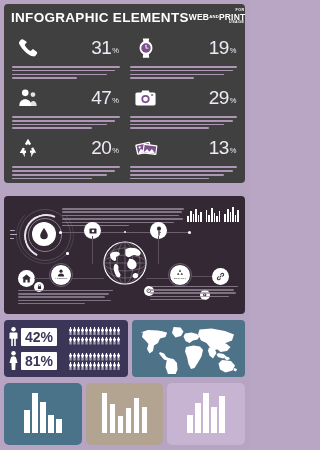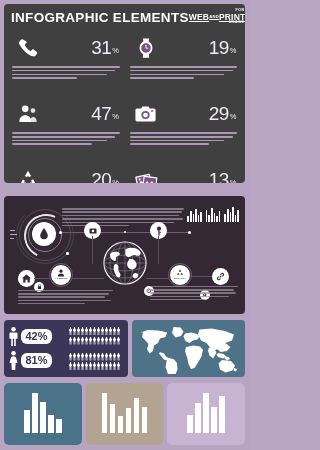--- a/index.html
+++ b/index.html
@@ -61,21 +61,20 @@
     align-self: flex-end;
     margin-right: 1px;
   }
   .header-webprint {
     font-size: 8.5px;
     font-weight: bold;
     letter-spacing: 0.2px;
     display: flex;
     align-items: baseline;
     gap: 0;
-    text-decoration: underline;
   }
   .header-and {
     font-size: 4.2px;
     position: relative;
     top: -1.5px;
   }
   .header-usage {
     font-size: 3.6px;
     font-weight: bold;
     letter-spacing: 0.5px;
@@ -84,21 +83,21 @@
   }
 
   
   .stat-grid {
     display: grid;
     grid-template-columns: 1fr 1fr;
     grid-template-rows: 1fr 1fr 1fr;
     height: 153px;
     padding: 1px 6px 4px 6px;
     box-sizing: border-box;
-    gap: 16px 6px;
+    gap: 0px 6px;
   }
   .stat-cell {
     display: flex;
     flex-direction: column;
     padding-top: 2px;
   }
   .stat-top {
     display: flex;
     align-items: center;
     justify-content: space-between;
@@ -304,23 +303,23 @@
   }
   .gender-row {
     display: flex;
     align-items: center;
     gap: 3px;
     height: 21px;
   }
   .gender-fig { color: #ffffff; display:flex; align-items:center; }
   .pct-pill {
     background: #ffffff;
-    border-radius: 6px;
+    border-radius: 1px;
     color: #3b3558;
-    font-size: 11px;
+    font-size: 14px;
     font-weight: bold;
     padding: 2px 4px;
     line-height: 1;
     min-width: 31px;
     text-align: center;
     box-sizing: border-box;
   }
   .pictogram {
     flex: 1;
     display: flex;

